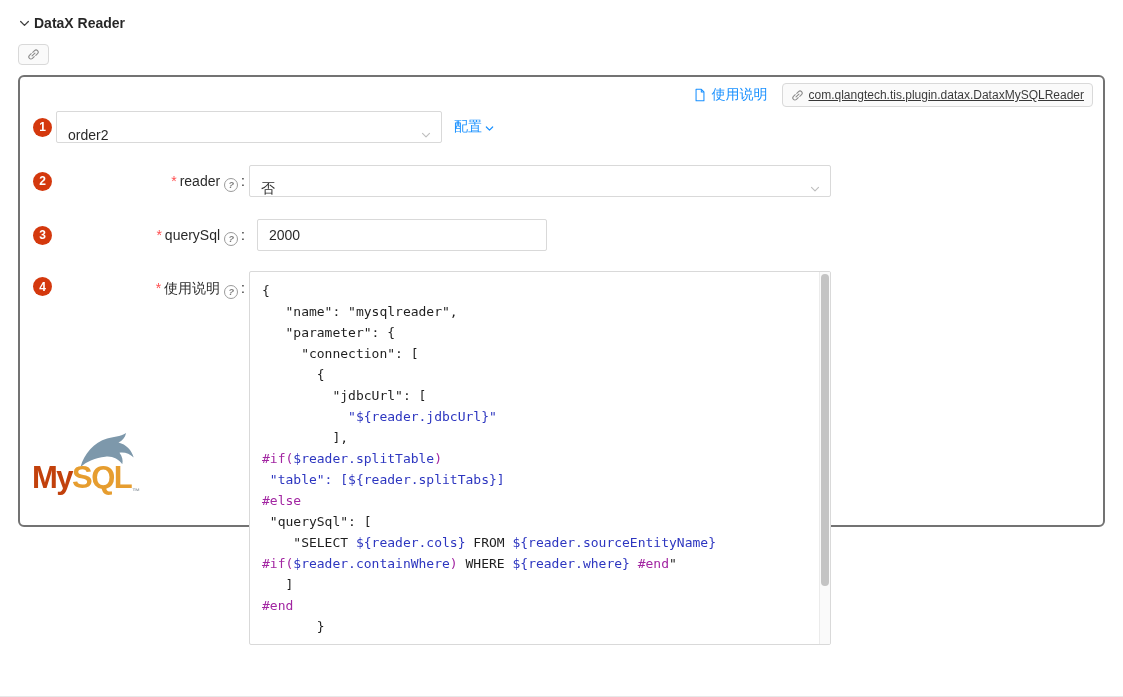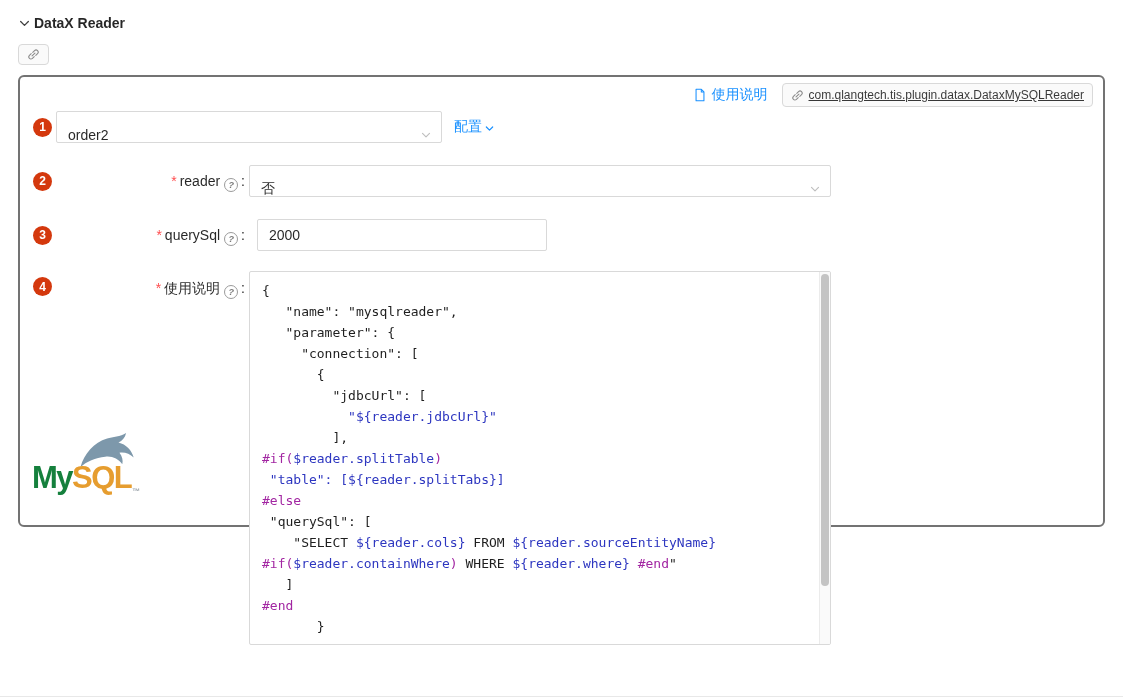--- a/index.html
+++ b/index.html
@@ -50,21 +50,21 @@
   .tok-p { color:#1f1f1f; }
   .tok-k { color:#a226a2; }
   .tok-v { color:#2d36c0; }
   .scrollbar { position:absolute; top:0; right:0; width:11px; height:100%; background:#fafafa; border-left:1px solid #ebebeb; }
   .scroll-thumb { position:absolute; top:2px; left:1px; width:8px; height:84%; background:#c4c4c4; border-radius:4px; }
 
   
   .mysql-logo { position:absolute; left:12px; bottom:18px; width:125px; }
   .logo-dolphin { margin:0 0 -10px 46px; }
   .logo-text { font-size:31px; font-weight:700; letter-spacing:-1.5px; line-height:30px; white-space:nowrap; }
-  .logo-my { color:#15803d; }
+  .logo-my { color:#c2410c; }
   .logo-sql { color:#e69d2f; }
   .logo-tm { font-size:8px; color:#9aa3aa; letter-spacing:0; vertical-align:-6px; margin-left:1px; }
 </style>
 </head>
 <body>
 
 <div class="page">
 
   <div class="collapse-header">
     <span class="chev-icon">

